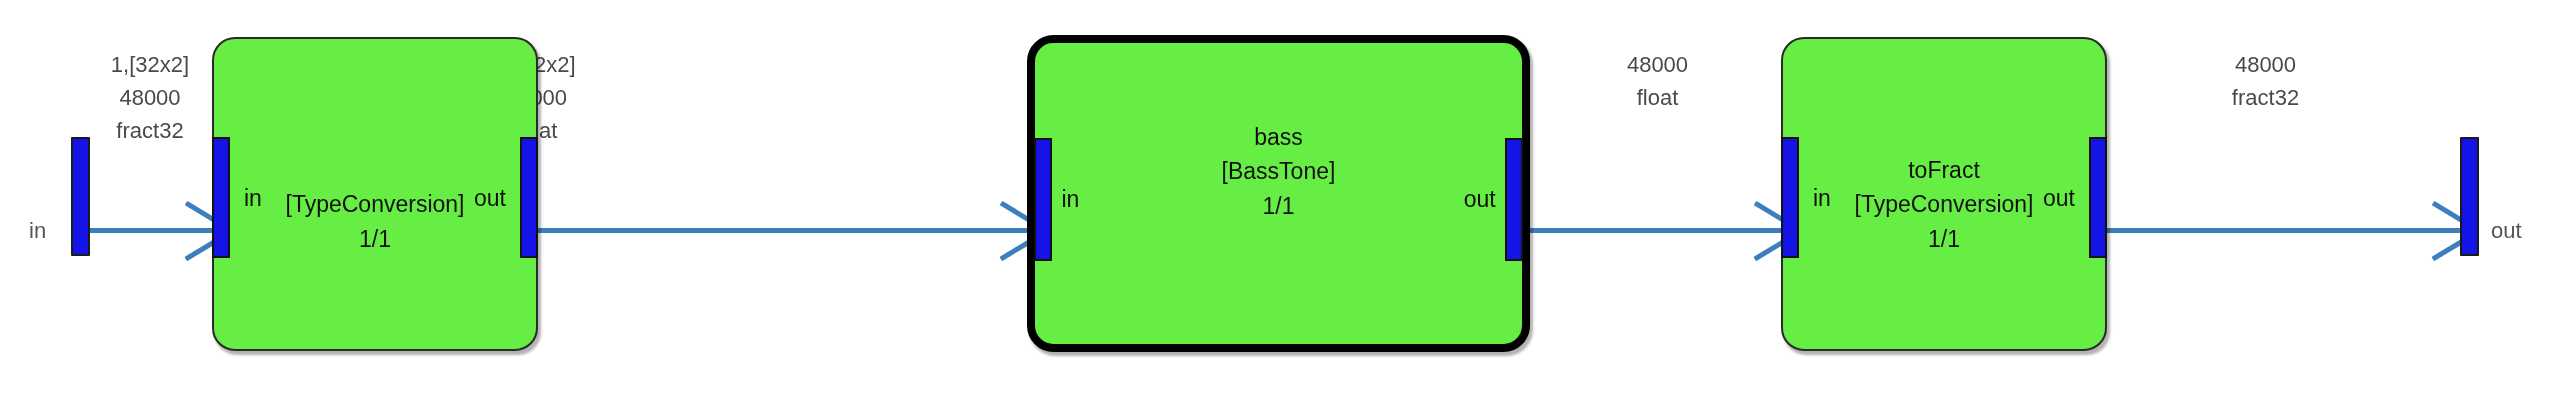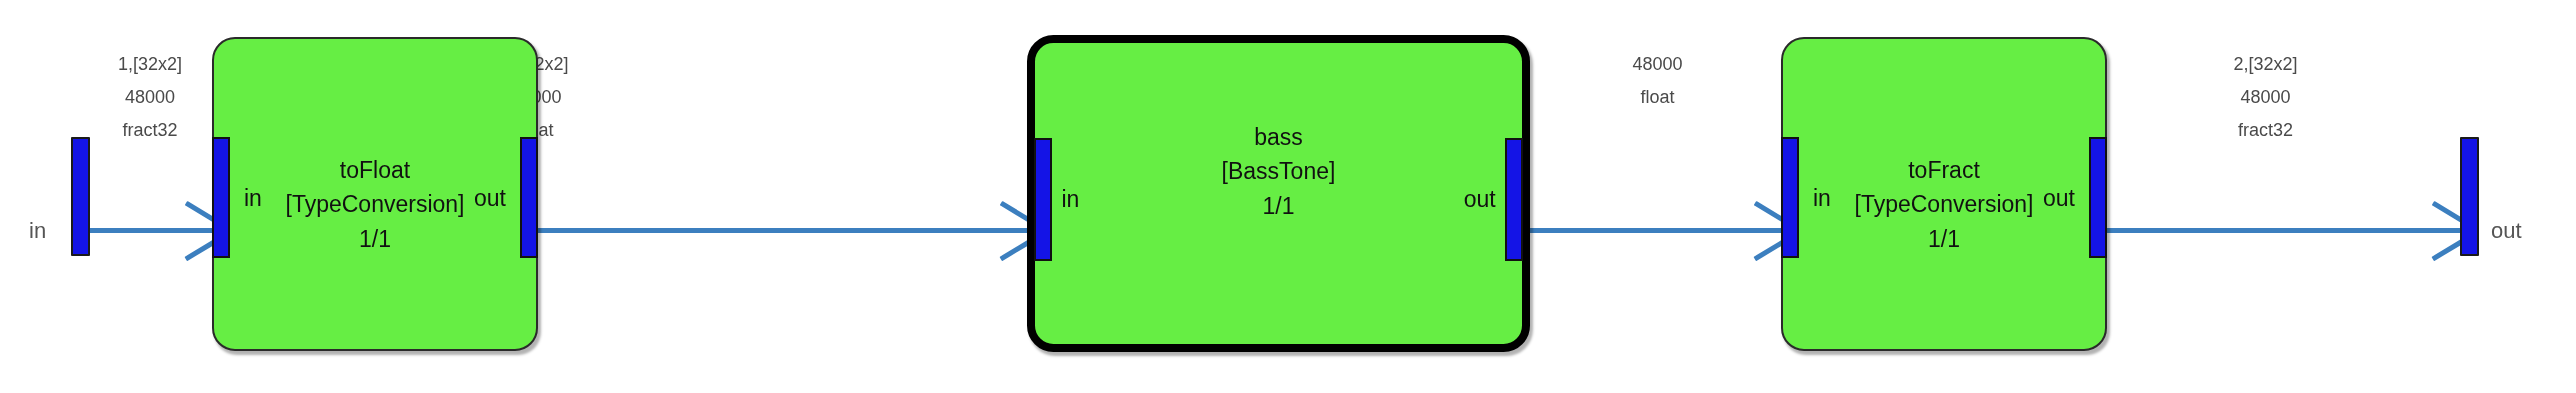--- a/index.html
+++ b/index.html
@@ -106,21 +106,21 @@
   }
   .arrowhead::after {
     bottom: 3.5px;
     transform: rotate(-31deg);
     transform-origin: 100% 50%;
   }
   .edge-label {
     position: absolute;
     text-align: center;
     color: #4a4a4a;
-    font-size: 18px;
+    font-size: 22px;
     line-height: 33px;
     white-space: nowrap;
   }
 </style>
 </head>
 <body>
 
 <div id="canvas">
 
   <div class="edge" style="left:89px; top:228px; width:132px;"></div>
@@ -142,34 +142,32 @@
   <div class="edge" style="left:1528px; top:228px; width:263px;"></div>
   <div class="arrowhead" style="left:1750px; top:214px;"></div>
   <div class="edge-label" style="left:1578px; top:48px; width:159px;">
     <div>48000</div>
     <div>float</div>
   </div>
 
   <div class="edge" style="left:2105px; top:228px; width:363px;"></div>
   <div class="arrowhead" style="left:2428px; top:214px;"></div>
   <div class="edge-label" style="left:2186px; top:48px; width:159px;">
-    <div>2,[32x2]</div>
     <div>48000</div>
     <div>fract32</div>
   </div>
 
   <div class="terminal" style="left:71px; top:137px; height:119px;"></div>
   <div class="terminal-label" style="left:29px; top:220px;">in</div>
 
   <div class="block" style="left:212px; top:37px; width:326px; height:314px;">
     <div class="port left" style="top:98px; height:121px;"></div>
     <div class="port right" style="top:98px; height:121px;"></div>
     <div class="port-label left" style="top:148px;">in</div>
     <div class="port-label right" style="top:148px;">out</div>
-    <div class="block-text" style="top:112px;">toFloat</div>
     <div class="block-text" style="top:146px;">[TypeConversion]</div>
     <div class="block-text" style="top:181px;">1/1</div>
   </div>
 
   <div class="block selected" style="left:1027px; top:35px; width:503px; height:317px;">
     <div class="port left" style="top:95px; height:123px; left:-0.9px;"></div>
     <div class="port right" style="top:95px; height:123px; right:-0.9px;"></div>
     <div class="port-label left" style="top:145px; left:26.4px;">in</div>
     <div class="port-label right" style="top:145px; right:26.4px;">out</div>
     <div class="block-text" style="top:75px;">bass</div>

